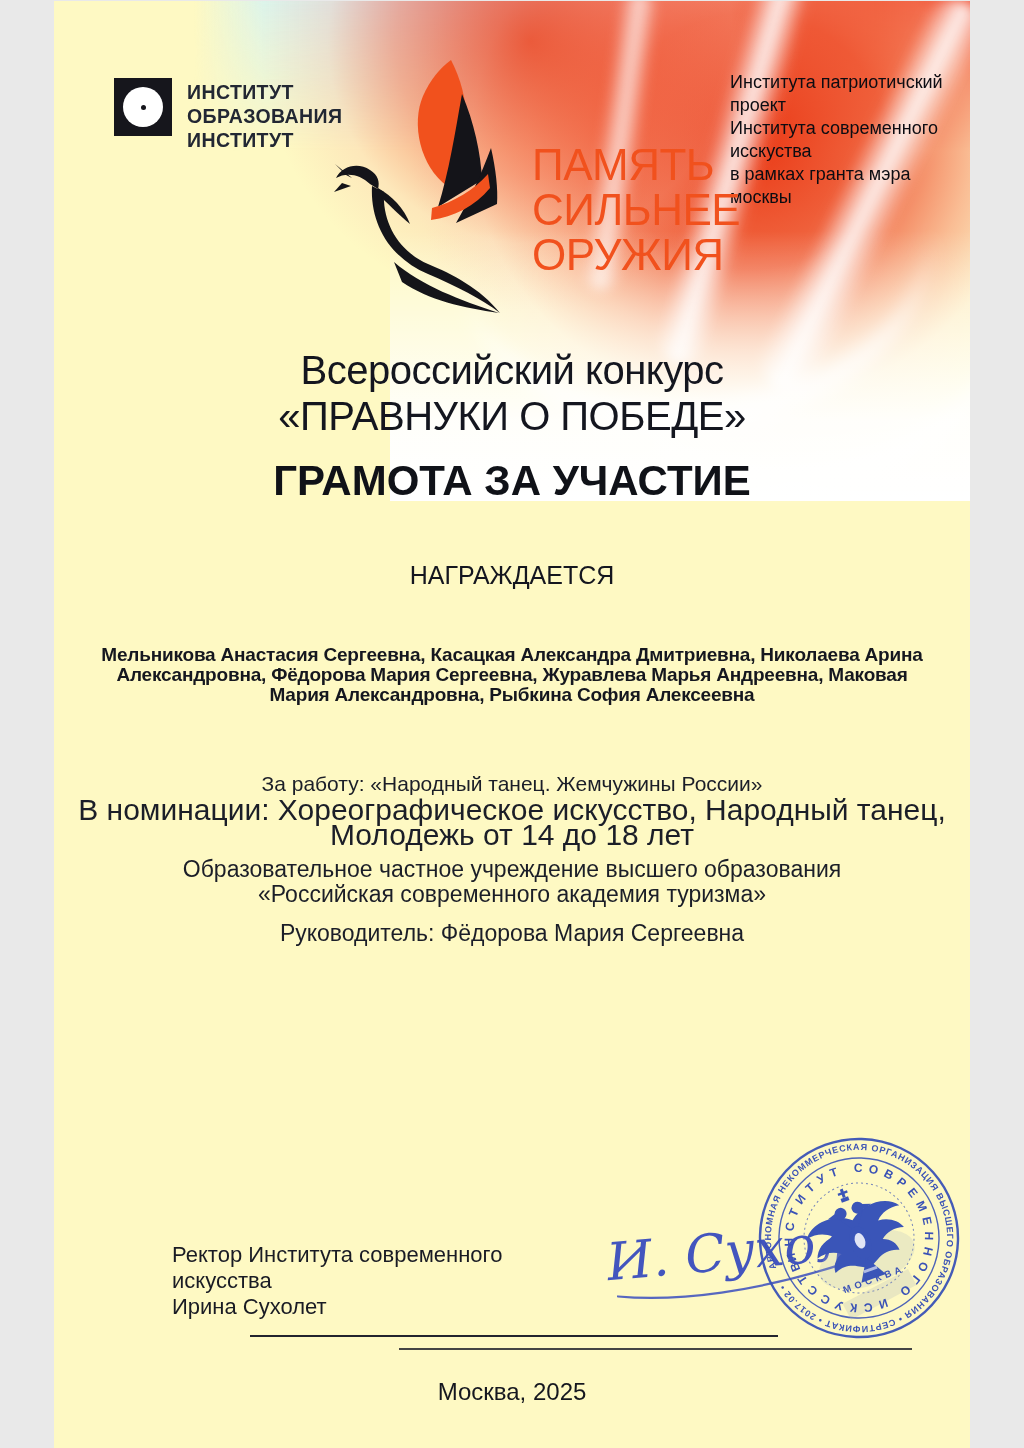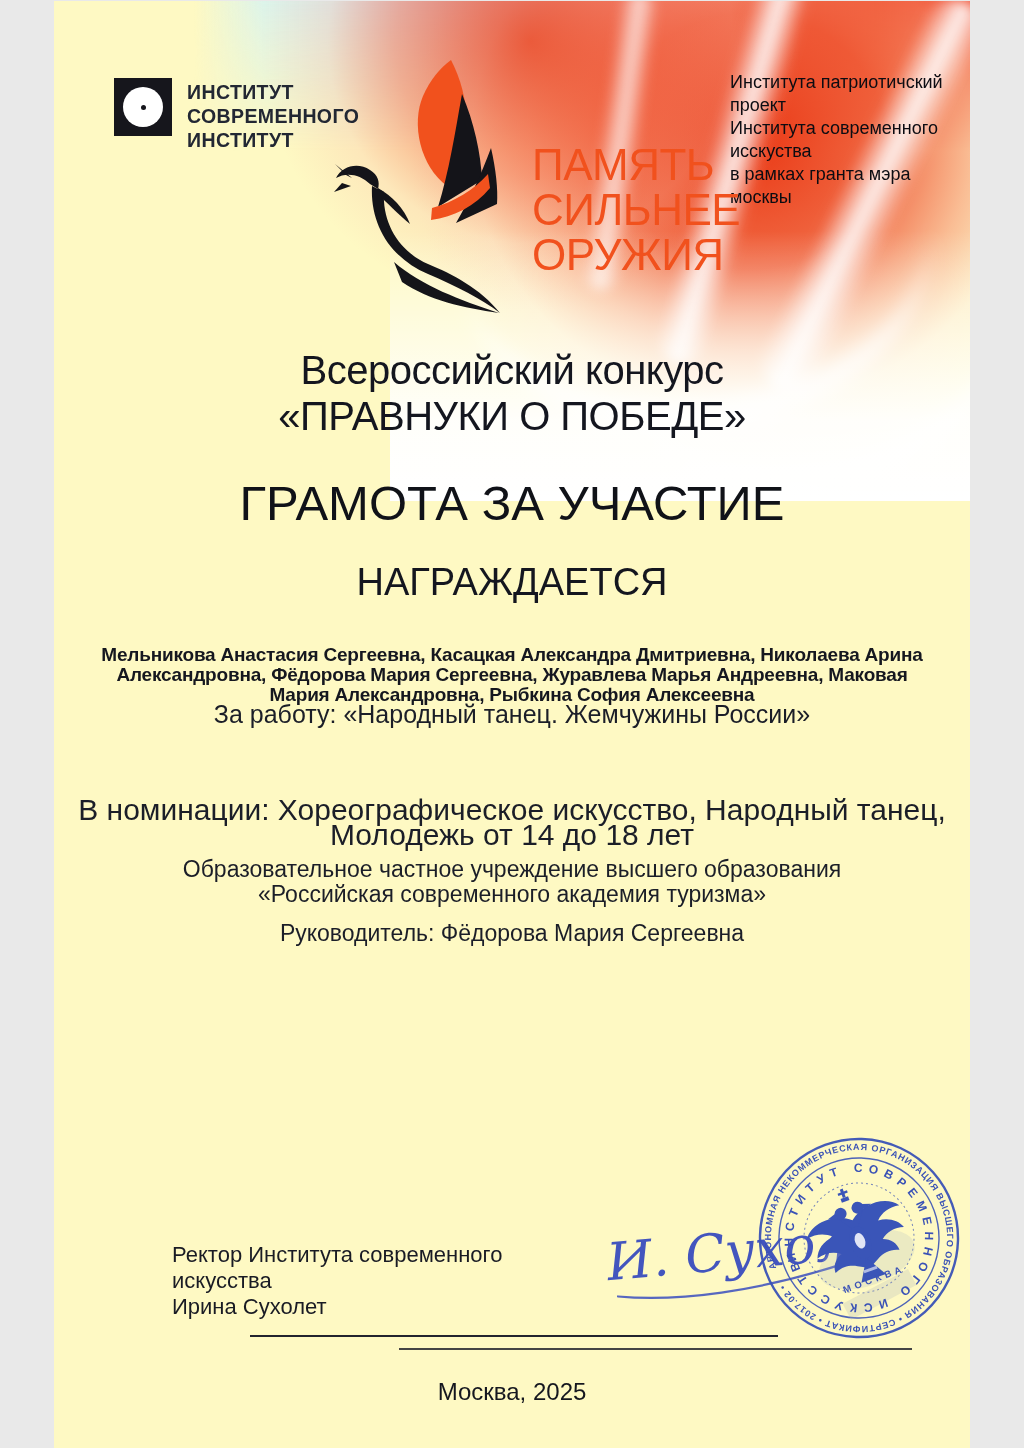--- a/index.html
+++ b/index.html
@@ -48,25 +48,25 @@
     border-radius:50%; background:#16161c;}
   .isi-text{position:absolute; left:133px; top:79px; font-size:19.5px; line-height:24px;
     font-weight:700; letter-spacing:.4px; color:#222733;}
   .note{position:absolute; left:676px; top:70px; font-size:18px; line-height:23px; color:#0c0c12;}
   .dove{position:absolute; left:280px; top:55px; width:185px; height:260px;}
   .brand{position:absolute; left:478px; top:141px; font-size:44px; line-height:45px;
     font-weight:400; letter-spacing:-.5px; color:#f1511d;}
   
   .center{position:absolute; left:0; width:100%; text-align:center;}
   .contest{top:346px; font-size:40px; line-height:46px; color:#14161f; letter-spacing:-.5px;}
-  .award-title{top:474px; font-size:49px; font-weight:400; color:#101218;}
-  .award-sub{top:560px; font-size:38px; color:#14161f;}
+  .award-title{top:456px; font-size:42px; font-weight:700; color:#101218;}
+  .award-sub{top:560px; font-size:25px; color:#14161f;}
   .recipients{top:644px; left:50%; transform:translateX(-50%); width:845px; position:absolute;
     text-align:center; font-size:19px; line-height:20px; font-weight:700; letter-spacing:-.2px; color:#15171f;}
-  .work{top:699px; font-size:25px; color:#1b1e28;}
+  .work{top:771px; font-size:21px; color:#1b1e28;}
   .nomination{top:796px; font-size:30px; line-height:25px; color:#1b1e28;}
   .organization{top:856px; font-size:23px; line-height:25px; color:#1b1e28;}
   .supervisor{top:919px; font-size:23px; color:#1b1e28;}
   
   .signatory{position:absolute; left:118px; top:1241px; width:412px; text-align:left;
     font-size:22px; line-height:26px; color:#191b24;}
   .autograph{position:absolute; left:548px; top:1182px; width:268px; height:124px;}
   .stamp{position:absolute; left:702px; top:1134px; width:206px; height:206px;}
   .sig-line{position:absolute; background:#23242e;}
   .l1{left:196px; top:1334px; width:528px; height:2px;}
@@ -86,21 +86,21 @@
     <div class="streak s2"></div>
     <div class="streak s3"></div>
     <div class="arc a1"></div>
     <div class="arc a2"></div>
     <div class="swoosh-fade"></div>
   </div>
 
   <div class="isi-mark"></div>
   <div class="isi-text">
     <div>ИНСТИТУТ</div>
-    <div>СОВРЕМЕННОГО</div>
+    <div>ОБРАЗОВАНИЯ</div>
     <div>ИНСТИТУТ</div>
   </div>
 
   <div class="note">
     <div>Института патриотичский проект</div>
     <div>Института современного исскуства</div>
     <div>в рамках гранта мэра москвы</div>
   </div>
 
   <div class="dove">

